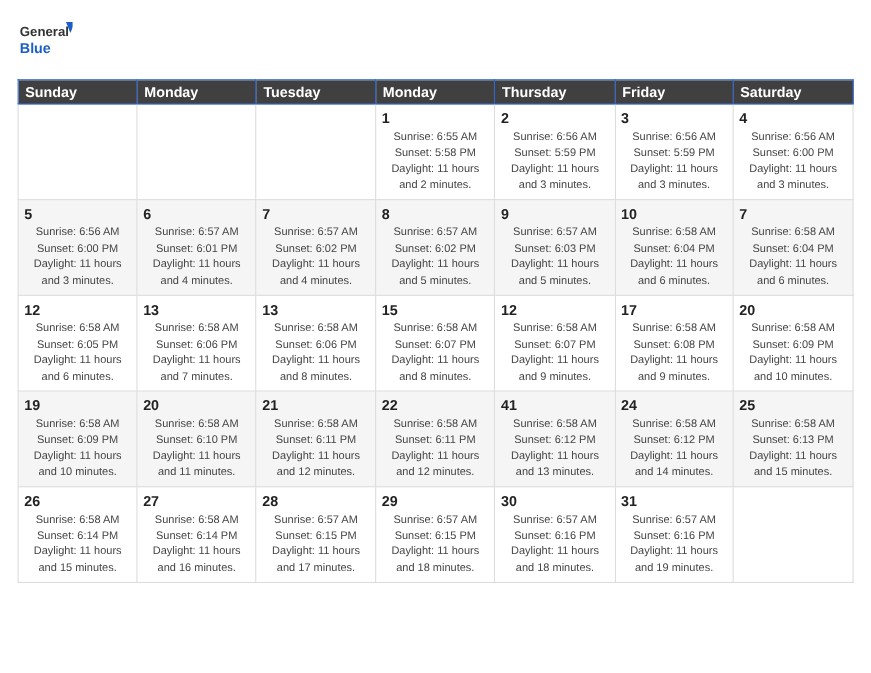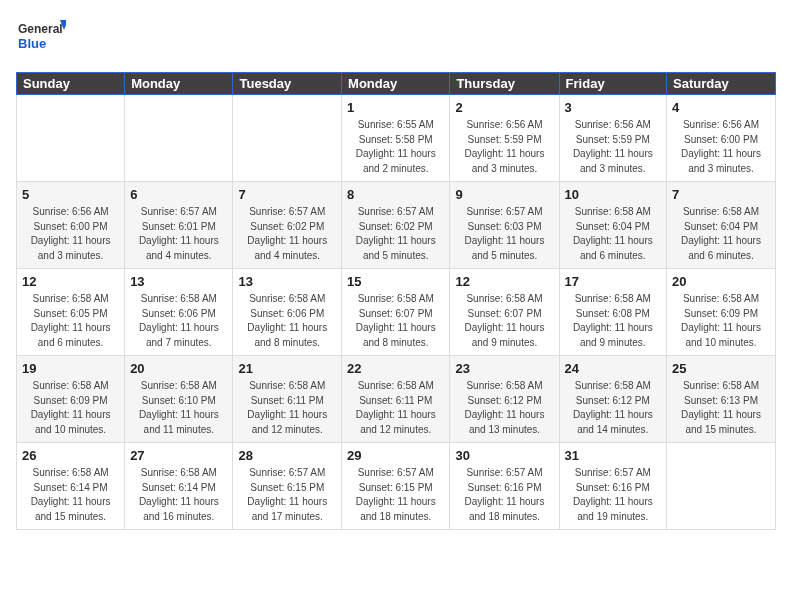--- a/index.html
+++ b/index.html
@@ -202,21 +202,21 @@
         </td>
         <td>
           <span class="day-number">21</span>
           <div class="day-info">Sunrise: 6:58 AM<br>Sunset: 6:11 PM<br>Daylight: 11 hours and 12 minutes.</div>
         </td>
         <td>
           <span class="day-number">22</span>
           <div class="day-info">Sunrise: 6:58 AM<br>Sunset: 6:11 PM<br>Daylight: 11 hours and 12 minutes.</div>
         </td>
         <td>
-          <span class="day-number">23</span>
+          <span class="day-number">41</span>
           <div class="day-info">Sunrise: 6:58 AM<br>Sunset: 6:12 PM<br>Daylight: 11 hours and 13 minutes.</div>
         </td>
         <td>
           <span class="day-number">24</span>
           <div class="day-info">Sunrise: 6:58 AM<br>Sunset: 6:12 PM<br>Daylight: 11 hours and 14 minutes.</div>
         </td>
         <td>
           <span class="day-number">25</span>
           <div class="day-info">Sunrise: 6:58 AM<br>Sunset: 6:13 PM<br>Daylight: 11 hours and 15 minutes.</div>
         </td>

